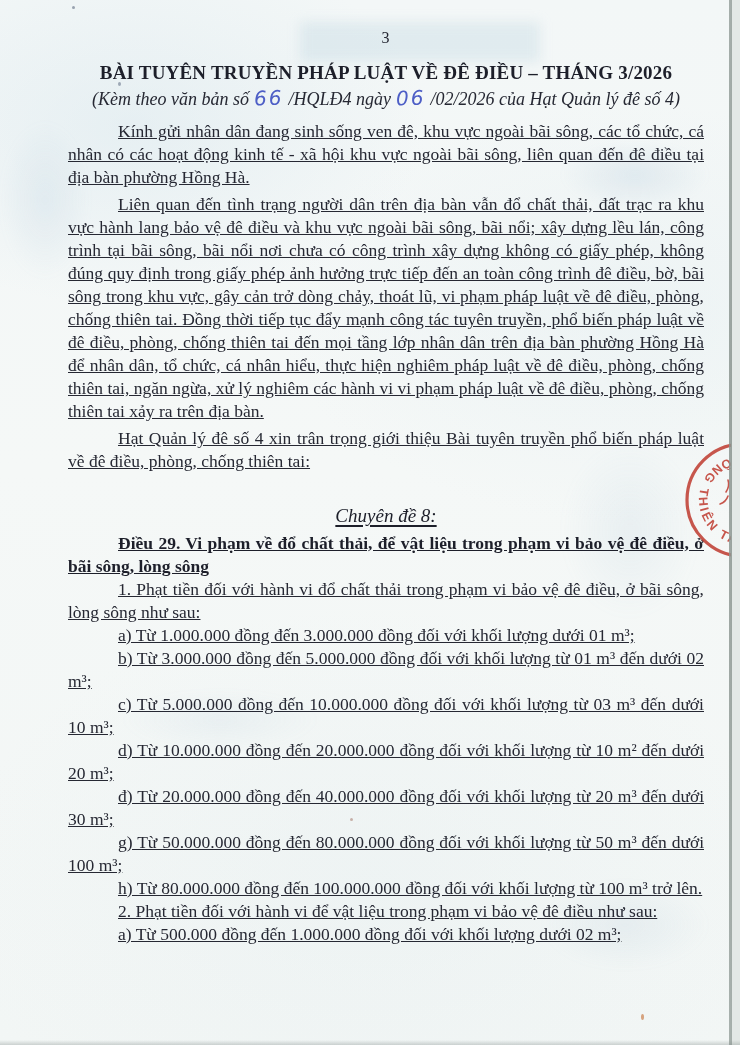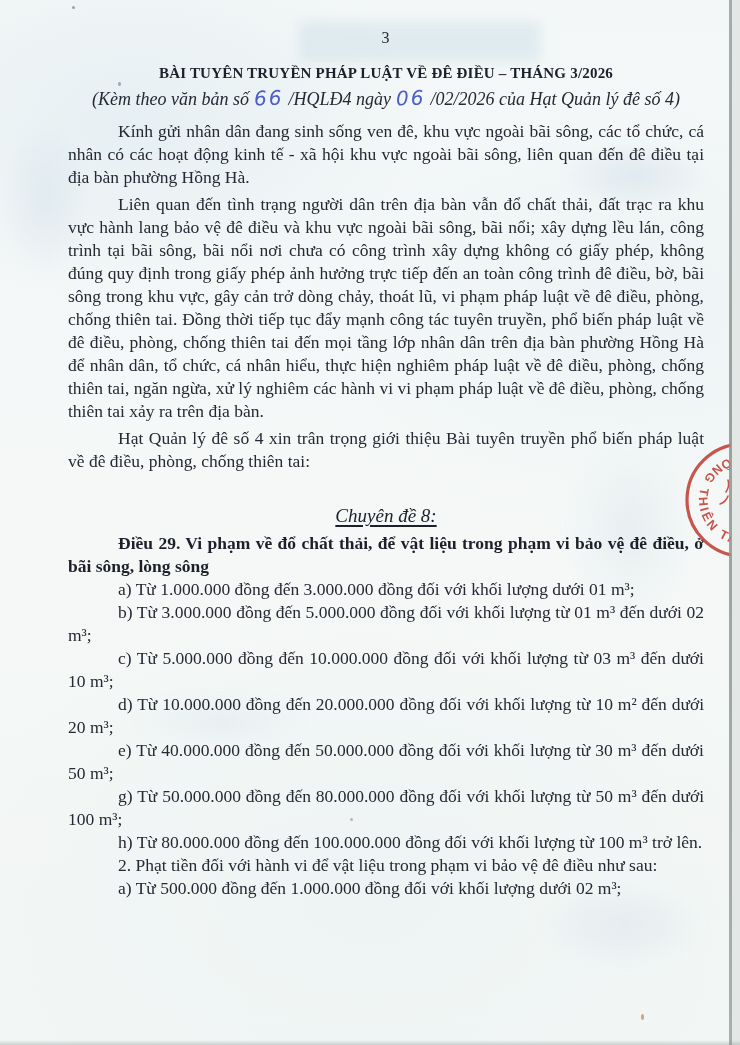--- a/index.html
+++ b/index.html
@@ -18,36 +18,36 @@
     color:#262833;
   }
   .content{
     position:relative;
     padding:26px 36px 0 68px;
     font-size:17.5px;line-height:23px;
     text-align:justify;
   }
   .pageno{text-align:center;font-size:16px;letter-spacing:1px;margin:0 0 12px 0;text-indent:0;}
   .title{
-    text-align:center;font-weight:bold;font-size:15px;line-height:24px;
+    text-align:center;font-weight:bold;font-size:19px;line-height:24px;
     margin:0;text-indent:0;color:#1d1f2a;letter-spacing:.2px;
   }
   .subtitle{
     text-align:center;font-style:italic;font-size:18px;line-height:26px;
     margin:0 0 8px 0;text-indent:0;white-space:nowrap;
   }
   .subtitle .seg{display:inline;font-style:italic;}
   .hw{
     font-family:"DejaVu Sans", sans-serif;
     font-style:italic;font-weight:500;
     color:#4d5ec6;font-size:20px;letter-spacing:2px;
     display:inline-block;transform:rotate(-2deg);
     margin:0 5px;
   }
-  p.body{margin:0;text-indent:50px;}
+  p.body{margin:0;text-indent:50px;text-decoration:underline;}
   p.body.gap{margin-top:4px;}
   .chuyen{
     text-align:center;font-weight:normal;font-style:italic;font-size:19px;
     margin:31px 0 5px 0;text-indent:0;
     text-decoration:underline;text-underline-offset:3px;text-decoration-thickness:1.5px;
     color:#1d1f2a;
   }
   .dieu{font-weight:bold;color:#1d1f2a;}
   
   .stamp{position:absolute;left:648px;top:430px;width:180px;height:150px;pointer-events:none;}
@@ -96,26 +96,27 @@
     <p class="body">Kính gửi nhân dân đang sinh sống ven đê, khu vực ngoài bãi sông, các tổ chức, cá nhân có các hoạt động kinh tế - xã hội khu vực ngoài bãi sông, liên quan đến đê điều tại địa bàn phường Hồng Hà.</p>
 
     <p class="body gap">Liên quan đến tình trạng người dân trên địa bàn vẫn đổ chất thải, đất trạc ra khu vực hành lang bảo vệ đê điều và khu vực ngoài bãi sông, bãi nổi; xây dựng lều lán, công trình tại bãi sông, bãi nổi nơi chưa có công trình xây dựng không có giấy phép, không đúng quy định trong giấy phép ảnh hưởng trực tiếp đến an toàn công trình đê điều, bờ, bãi sông trong khu vực, gây cản trở dòng chảy, thoát lũ, vi phạm pháp luật về đê điều, phòng, chống thiên tai. Đồng thời tiếp tục đẩy mạnh công tác tuyên truyền, phổ biến pháp luật về đê điều, phòng, chống thiên tai đến mọi tầng lớp nhân dân trên địa bàn phường Hồng Hà để nhân dân, tổ chức, cá nhân hiểu, thực hiện nghiêm pháp luật về đê điều, phòng, chống thiên tai, ngăn ngừa, xử lý nghiêm các hành vi vi phạm pháp luật về đê điều, phòng, chống thiên tai xảy ra trên địa bàn.</p>
 
     <p class="body gap">Hạt Quản lý đê số 4 xin trân trọng giới thiệu Bài tuyên truyền phổ biến pháp luật về đê điều, phòng, chống thiên tai:</p>
 
     <p class="chuyen">Chuyên đề 8:</p>
 
     <p class="body dieu">Điều 29. Vi phạm về đổ chất thải, để vật liệu trong phạm vi bảo vệ đê điều, ở bãi sông, lòng sông</p>
 
+    <p class="body">1. Phạt tiền đối với hành vi đổ chất thải trong phạm vi bảo vệ đê điều, ở bãi sông, lòng sông như sau:</p>
 
     <p class="body">a) Từ 1.000.000 đồng đến 3.000.000 đồng đối với khối lượng dưới 01 m³;</p>
     <p class="body">b) Từ 3.000.000 đồng đến 5.000.000 đồng đối với khối lượng từ 01 m³ đến dưới 02 m³;</p>
     <p class="body">c) Từ 5.000.000 đồng đến 10.000.000 đồng đối với khối lượng từ 03 m³ đến dưới 10 m³;</p>
     <p class="body">d) Từ 10.000.000 đồng đến 20.000.000 đồng đối với khối lượng từ 10 m² đến dưới 20 m³;</p>
-    <p class="body">e) Từ 40.000.000 đồng đến 50.000.000 đồng đối với khối lượng từ 30 m³ đến dưới 50 m³;</p>
+    <p class="body">đ) Từ 20.000.000 đồng đến 40.000.000 đồng đối với khối lượng từ 20 m³ đến dưới 30 m³;</p>
     <p class="body">g) Từ 50.000.000 đồng đến 80.000.000 đồng đối với khối lượng từ 50 m³ đến dưới 100 m³;</p>
     <p class="body">h) Từ 80.000.000 đồng đến 100.000.000 đồng đối với khối lượng từ 100 m³ trở lên.</p>
 
     <p class="body">2. Phạt tiền đối với hành vi để vật liệu trong phạm vi bảo vệ đê điều như sau:</p>
     <p class="body">a) Từ 500.000 đồng đến 1.000.000 đồng đối với khối lượng dưới 02 m³;</p>
 
   </div>
 
   <svg class="stamp" viewBox="0 0 180 150" xmlns="http://www.w3.org/2000/svg">
     <g opacity="0.9">

